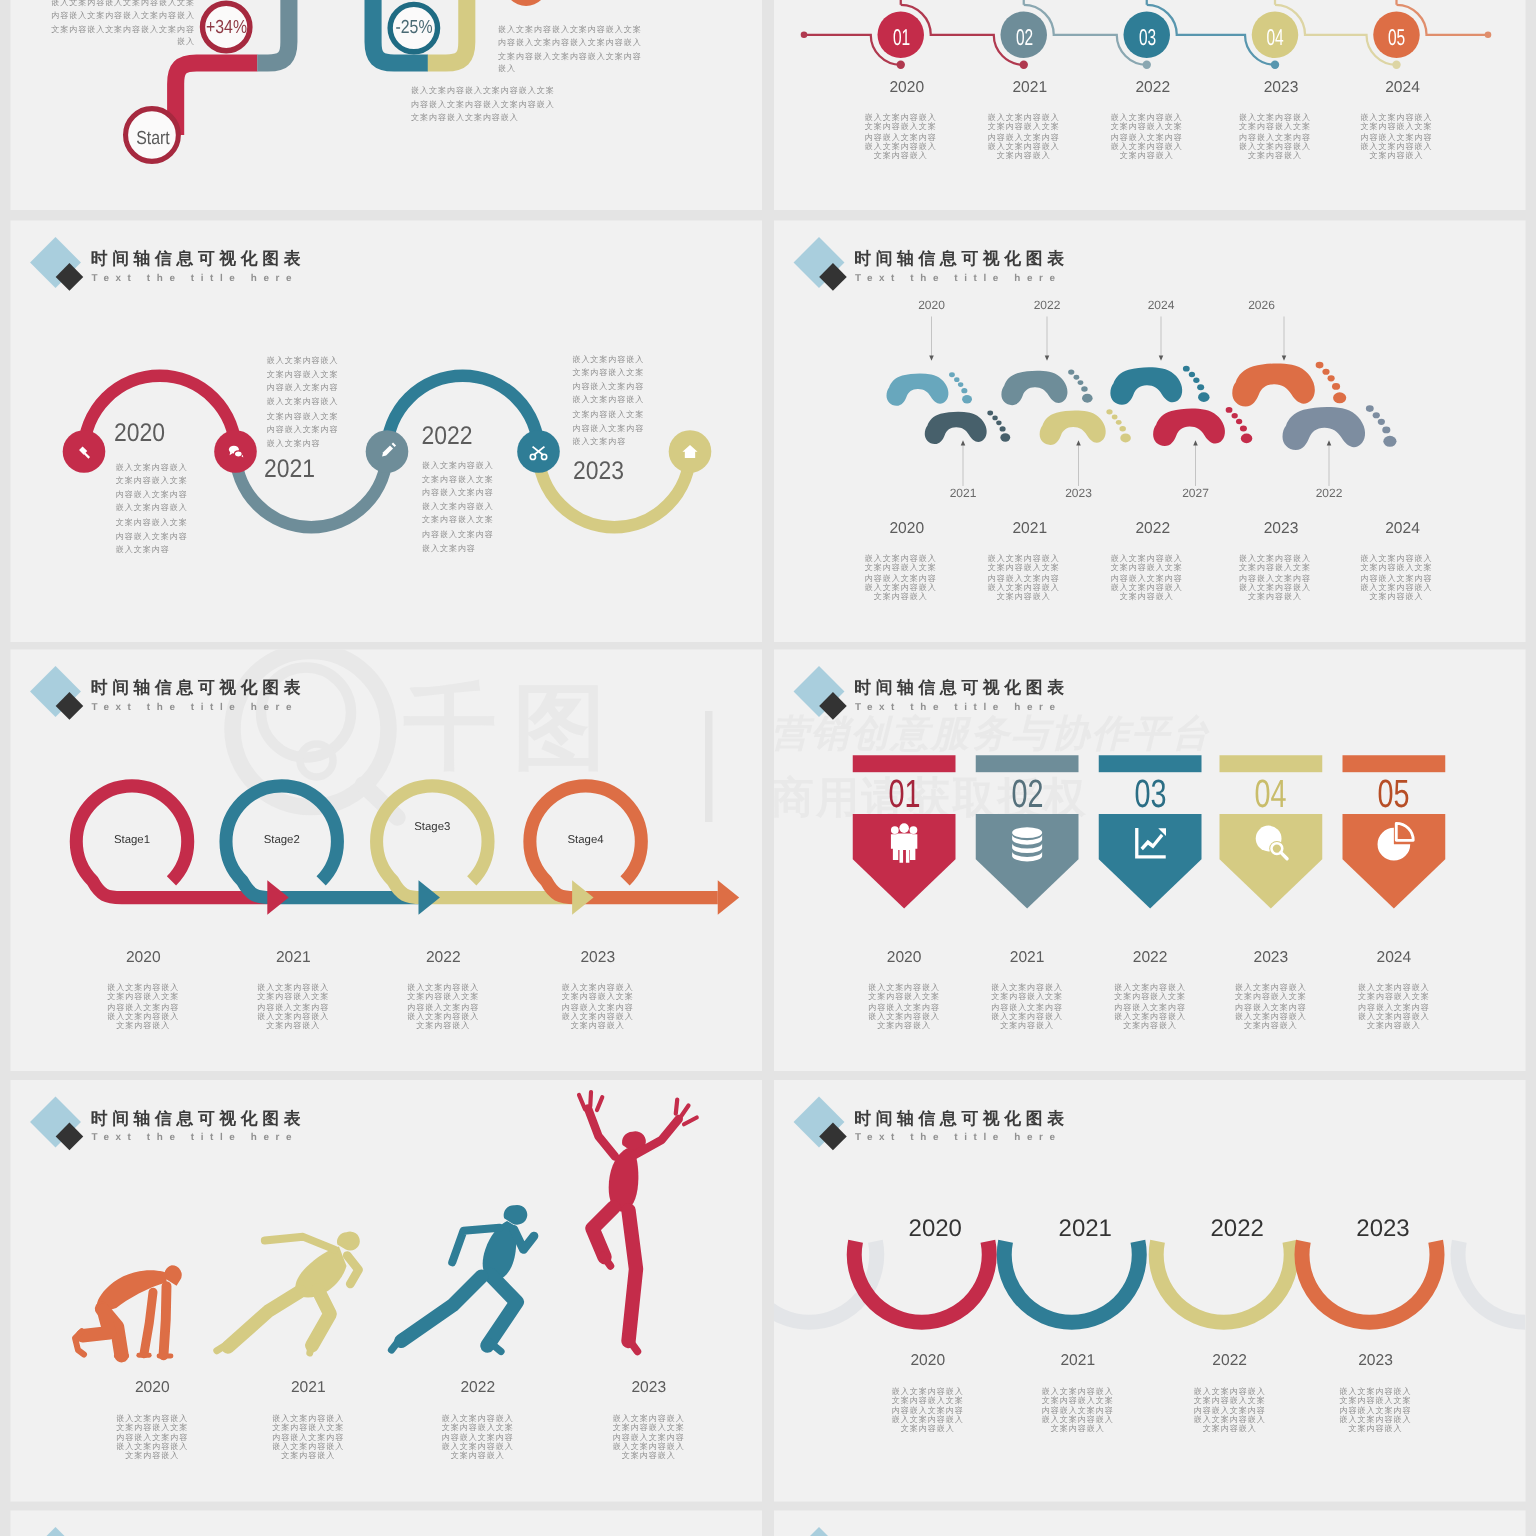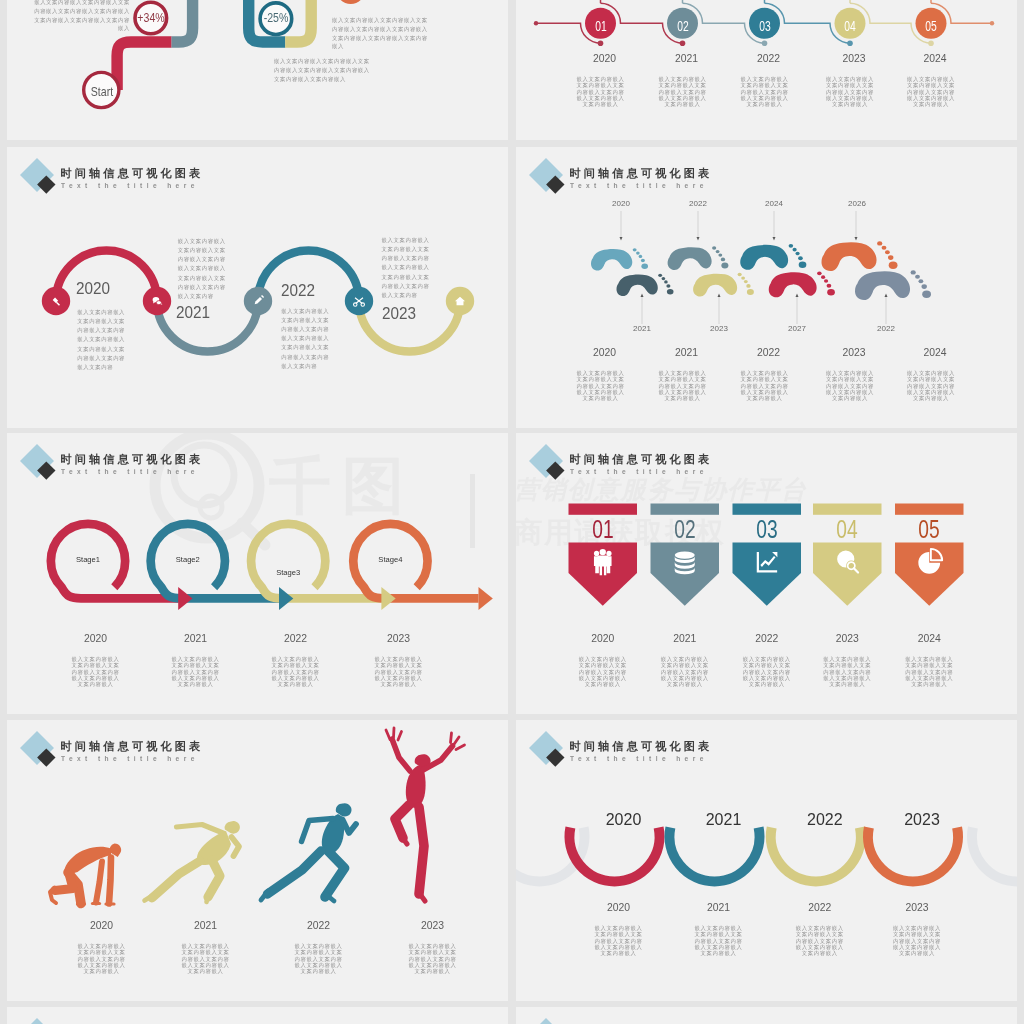--- a/index.html
+++ b/index.html
@@ -215,21 +215,21 @@
         <use href="#footprint" x="0" y="0" transform="translate(175.5,124) scale(0.8)" fill="#d5cb83" stroke="#d5cb83"></use>
         <use href="#footprint" x="0" y="0" transform="translate(222.5,95) scale(0.87)" fill="#2f7d96" stroke="#2f7d96"></use>
         <use href="#footprint" x="0" y="0" transform="translate(251,122.5) scale(0.87)" fill="#c42c4a" stroke="#c42c4a"></use>
         <use href="#footprint" x="0" y="0" transform="translate(303.5,92) scale(1)" fill="#dd6e45" stroke="#dd6e45"></use>
         <use href="#footprint" x="0" y="0" transform="translate(337,121) scale(1)" fill="#7d8da0" stroke="#7d8da0"></use>
       </g>
     </svg>
     <div class="yr fpyr" style="left:80px;top:53px;width:50px">2020</div>
     <div class="yr fpyr" style="left:157px;top:53px;width:50px">2022</div>
     <div class="yr fpyr" style="left:233px;top:53px;width:50px">2024</div>
-    <div class="yr fpyr" style="left:316px;top:53px;width:50px">2026</div>
+    <div class="yr fpyr" style="left:300px;top:53px;width:50px">2026</div>
     <div class="yr fpyr" style="left:101px;top:178px;width:50px">2021</div>
     <div class="yr fpyr" style="left:178px;top:178px;width:50px">2023</div>
     <div class="yr fpyr" style="left:256px;top:178px;width:50px">2027</div>
     <div class="yr fpyr" style="left:345px;top:178px;width:50px">2022</div>
     <div class="yr" style="left:43.5px;top:199.5px;width:90px;font-size:10.4px">2020</div>
     <div class="yr" style="left:125.5px;top:199.5px;width:90px;font-size:10.4px">2021</div>
     <div class="yr" style="left:207.5px;top:199.5px;width:90px;font-size:10.4px">2022</div>
     <div class="yr" style="left:293px;top:199.5px;width:90px;font-size:10.4px">2023</div>
     <div class="yr" style="left:374px;top:199.5px;width:90px;font-size:10.4px">2024</div>
     <div class="para" style="left:59px;top:223px;width:51px">嵌入文案内容嵌入文案内容嵌入文案内容嵌入文案内容嵌入文案内容嵌入文案内容嵌入</div>
@@ -262,21 +262,21 @@
       </g>
       <g>
         <path d="M171.2 153.9 L185.5 165.4 L171.2 176.9 Z" fill="#c42c4a"></path>
         <path d="M272.0 153.9 L286.3 165.4 L272.0 176.9 Z" fill="#2f7d96"></path>
         <path d="M374.4 153.9 L388.7 165.4 L374.4 176.9 Z" fill="#d5cb83"></path>
         <path d="M471.5 153.9 L485.8 165.4 L471.5 176.9 Z" fill="#dd6e45"></path>
       </g>
     </svg>
     <div class="yr stg" style="left:36.0px;top:123px;width:90px">Stage1</div>
     <div class="yr stg" style="left:135.8px;top:123px;width:90px">Stage2</div>
-    <div class="yr stg" style="left:236.2px;top:136px;width:90px">Stage3</div>
+    <div class="yr stg" style="left:236.2px;top:114px;width:90px">Stage3</div>
     <div class="yr stg" style="left:338.4px;top:123px;width:90px">Stage4</div>
     <div class="yr" style="left:43.5px;top:199.5px;width:90px;font-size:10.4px">2020</div>
     <div class="yr" style="left:143.5px;top:199.5px;width:90px;font-size:10.4px">2021</div>
     <div class="yr" style="left:243.5px;top:199.5px;width:90px;font-size:10.4px">2022</div>
     <div class="yr" style="left:346.5px;top:199.5px;width:90px;font-size:10.4px">2023</div>
     <div class="para" style="left:63px;top:223px;width:51px">嵌入文案内容嵌入文案内容嵌入文案内容嵌入文案内容嵌入文案内容嵌入文案内容嵌入</div>
     <div class="para" style="left:163px;top:223px;width:51px">嵌入文案内容嵌入文案内容嵌入文案内容嵌入文案内容嵌入文案内容嵌入文案内容嵌入</div>
     <div class="para" style="left:263px;top:223px;width:51px">嵌入文案内容嵌入文案内容嵌入文案内容嵌入文案内容嵌入文案内容嵌入文案内容嵌入</div>
     <div class="para" style="left:366px;top:223px;width:51px">嵌入文案内容嵌入文案内容嵌入文案内容嵌入文案内容嵌入文案内容嵌入文案内容嵌入</div>
   </div>

